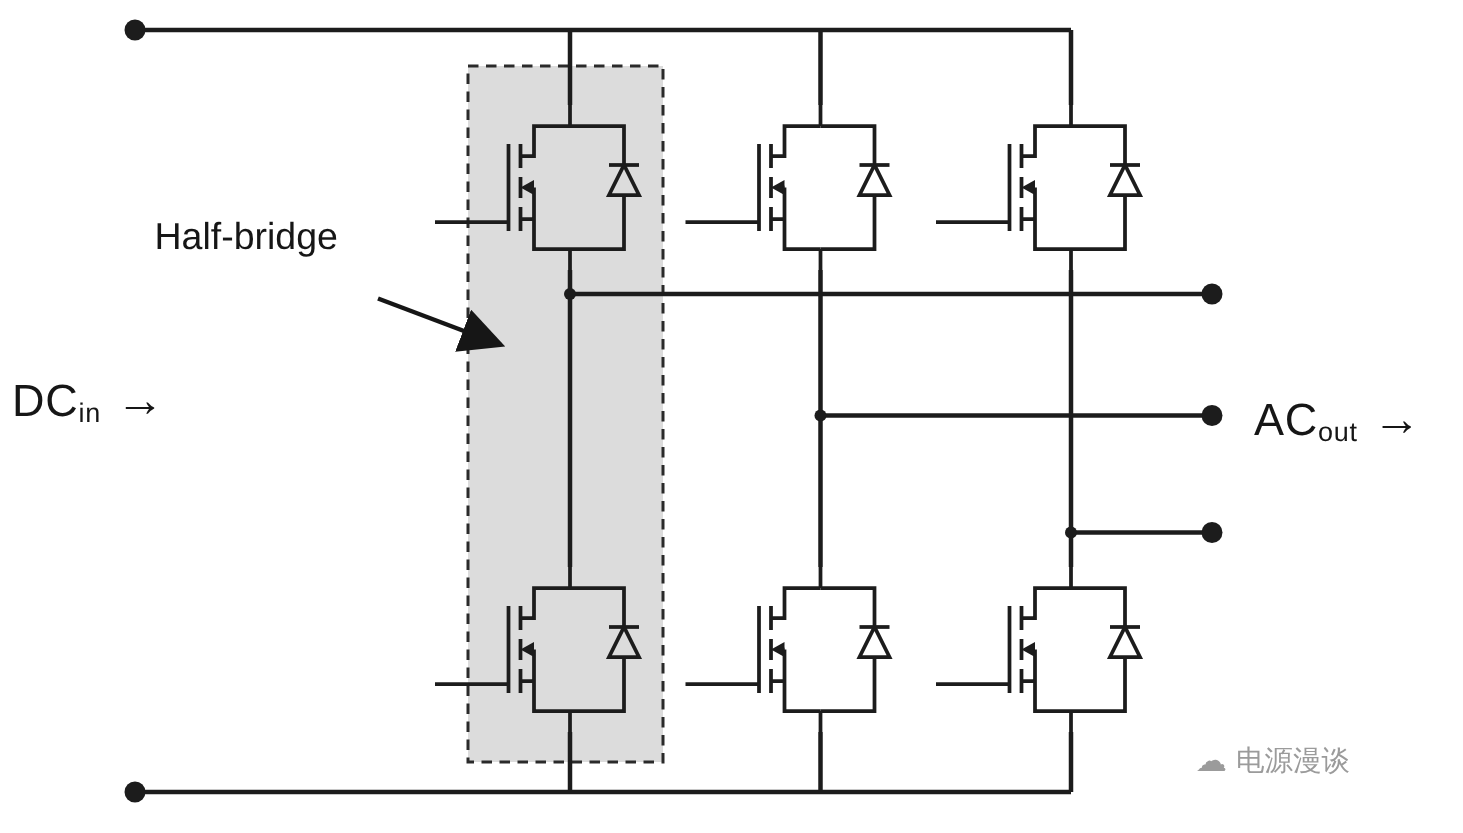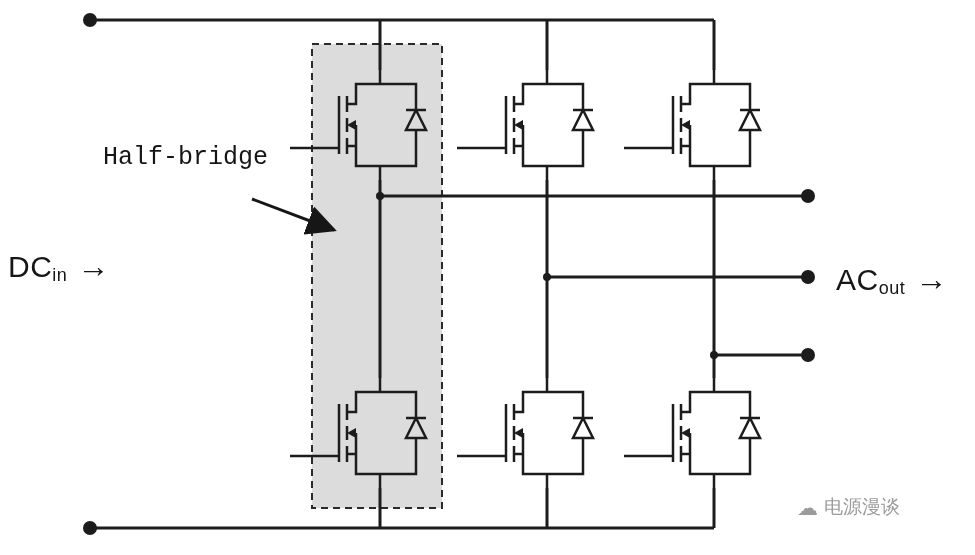--- a/index.html
+++ b/index.html
@@ -23,21 +23,20 @@
   .label {
     position: absolute;
     color: #161616;
     white-space: nowrap;
   }
   .module-note {
     left: 103px;
     top: 142px;
     font-size: 25px;
     line-height: 1.3;
-    font-family: Liberation Mono, monospace;
   }
   .io-label {
     font-size: 30px;
     letter-spacing: 0.5px;
   }
   .io-label sub {
     font-size: 0.6em;
     vertical-align: baseline;
     position: relative;
     top: 0.22em;

